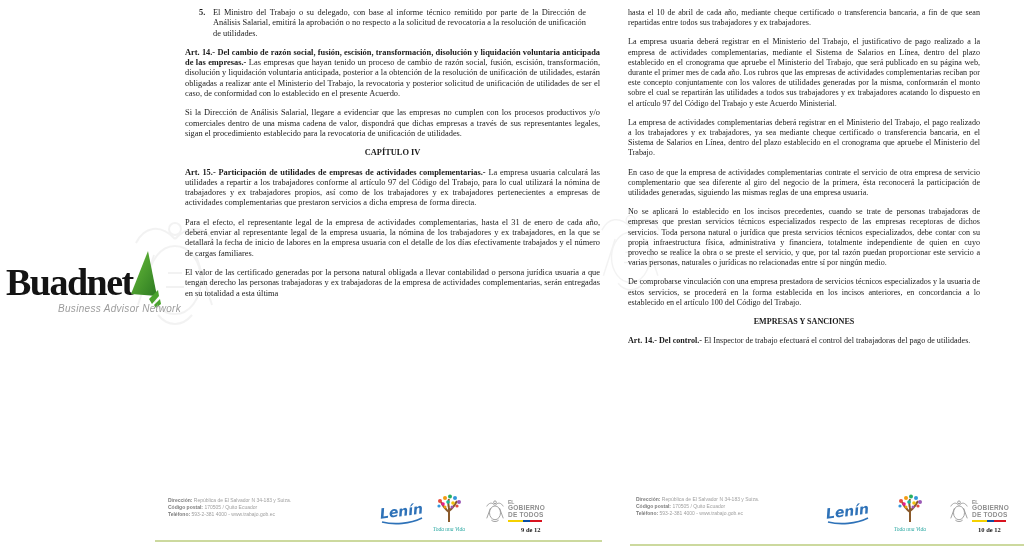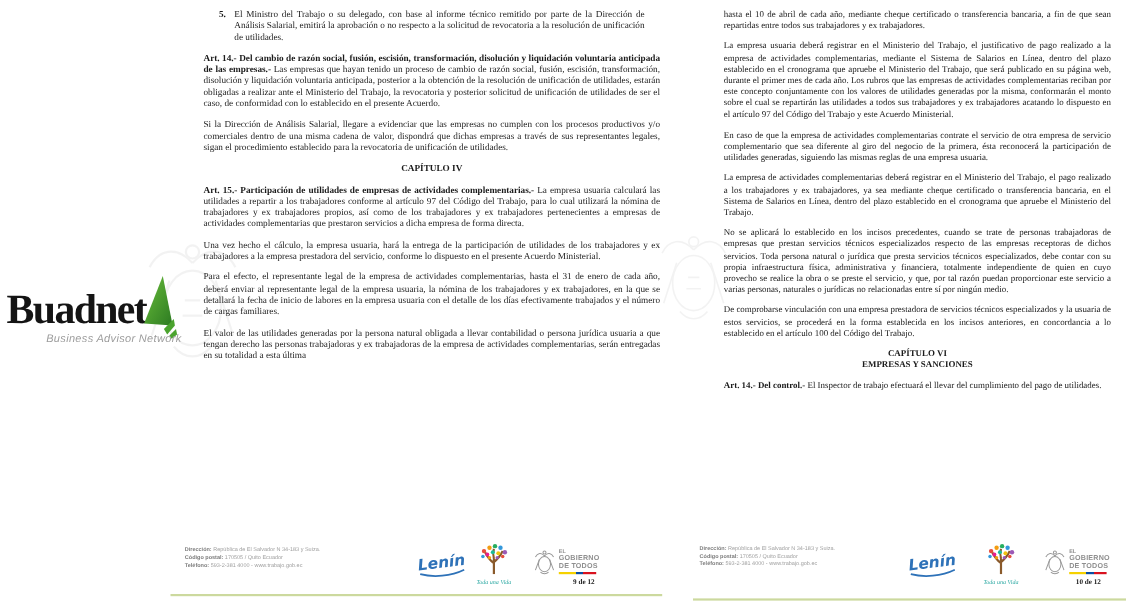--- a/index.html
+++ b/index.html
@@ -5,40 +5,40 @@
   html,body{margin:0;padding:0;}
   body{
     width:1024px;height:552px;position:relative;overflow:hidden;
     background:#ffffff;
     font-family:"Liberation Serif","DejaVu Serif",serif;
     color:#1b1b1b;
   }
   
   .text-col{position:absolute;top:8px;text-align:justify;}
   .text-col.left{left:185px;width:415px;font-size:8.4px;line-height:10.3px;}
-  .text-col.right{left:658px;width:352px;font-size:8.1px;line-height:10.2px;}
+  .text-col.right{left:628px;width:352px;font-size:8.1px;line-height:10.2px;}
   .text-col p{margin:0 0 9px 0;}
   .li{display:flex;margin:0 14px 9px 14px;}
   .li .num{flex:none;width:14px;font-weight:bold;}
   .heading{ text-align:center;font-weight:bold;margin:1px 0 9px 0;}
   .heading span{display:block;}
   b{font-weight:bold;}
   
   .watermark{position:absolute;opacity:0.07;}
   
   .brand{position:absolute;left:6px;top:255px;width:178px;}
   .brand-row{display:flex;align-items:center;}
   .brand-name{
     font-family:"Liberation Serif",serif;font-weight:bold;font-size:38px;
     letter-spacing:-1.5px;color:#141414;line-height:40px;
   }
   .brand-arrow{margin-left:-4px;margin-top:-6px;}
   .brand-tagline{
     font-family:"Liberation Sans",sans-serif;font-style:italic;
-    color:#9c9c9c;font-size:10px;margin-top:-6px;margin-left:36px;letter-spacing:0.3px;
+    color:#9c9c9c;font-size:10px;margin-top:-6px;margin-left:52px;letter-spacing:0.3px;
   }
   
   .addr{
     position:absolute;font-family:"Liberation Sans",sans-serif;
     font-size:5px;line-height:7px;color:#a0a0a0;
   }
   .addr b{color:#7d7d7d;}
   .lenin-sig{position:absolute;}
   .tree{position:absolute;text-align:center;}
   .tree-caption{
@@ -82,37 +82,35 @@
   <div class="li">
     <span class="num">5.</span>
     <span class="li-text">El Ministro del Trabajo o su delegado, con base al informe técnico remitido por parte de la Dirección de Análisis Salarial, emitirá la aprobación o no respecto a la solicitud de revocatoria a la resolución de unificación de utilidades.</span>
   </div>
   <p><b>Art. 14.- Del cambio de razón social, fusión, escisión, transformación, disolución y liquidación voluntaria anticipada de las empresas.-</b> <span>Las empresas que hayan tenido un proceso de cambio de razón social, fusión, escisión, transformación, disolución y liquidación voluntaria anticipada, posterior a la obtención de la resolución de unificación de utilidades, estarán obligadas a realizar ante el Ministerio del Trabajo, la revocatoria y posterior solicitud de unificación de utilidades de ser el caso, de conformidad con lo establecido en el presente Acuerdo.</span></p>
   <p>Si la Dirección de Análisis Salarial, llegare a evidenciar que las empresas no cumplen con los procesos productivos y/o comerciales dentro de una misma cadena de valor, dispondrá que dichas empresas a través de sus representantes legales, sigan el procedimiento establecido para la revocatoria de unificación de utilidades.</p>
   <div class="heading">
     <span>CAPÍTULO IV</span>
   </div>
   <p><b>Art. 15.- Participación de utilidades de empresas de actividades complementarias.-</b> <span>La empresa usuaria calculará las utilidades a repartir a los trabajadores conforme al artículo 97 del Código del Trabajo, para lo cual utilizará la nómina de trabajadores y ex trabajadores propios, así como de los trabajadores y ex trabajadores pertenecientes a empresas de actividades complementarias que prestaron servicios a dicha empresa de forma directa.</span></p>
-  <p>Una vez hecho el cálculo, la empresa usuaria, hará la entrega de la participación de utilidades de los trabajadores y ex trabajadores a la empresa prestadora del servicio, conforme lo dispuesto en el presente Acuerdo Ministerial.</p>
   <p>Para el efecto, el representante legal de la empresa de actividades complementarias, hasta el 31 de enero de cada año, deberá enviar al representante legal de la empresa usuaria, la nómina de los trabajadores y ex trabajadores, en la que se detallará la fecha de inicio de labores en la empresa usuaria con el detalle de los días efectivamente trabajados y el número de cargas familiares.</p>
-  <p>El valor de las utilidades generadas por la persona natural obligada a llevar contabilidad o persona jurídica usuaria a que tengan derecho las personas trabajadoras y ex trabajadoras de la empresa de actividades complementarias, serán entregadas en su totalidad a esta última</p>
+  <p>El valor de las certificado generadas por la persona natural obligada a llevar contabilidad o persona jurídica usuaria a que tengan derecho las personas trabajadoras y ex trabajadoras de la empresa de actividades complementarias, serán entregadas en su totalidad a esta última</p>
 </div>
 
 <div class="text-col right">
   <p>hasta el 10 de abril de cada año, mediante cheque certificado o transferencia bancaria, a fin de que sean repartidas entre todos sus trabajadores y ex trabajadores.</p>
   <p>La empresa usuaria deberá registrar en el Ministerio del Trabajo, el justificativo de pago realizado a la empresa de actividades complementarias, mediante el Sistema de Salarios en Línea, dentro del plazo establecido en el cronograma que apruebe el Ministerio del Trabajo, que será publicado en su página web, durante el primer mes de cada año. Los rubros que las empresas de actividades complementarias reciban por este concepto conjuntamente con los valores de utilidades generadas por la misma, conformarán el monto sobre el cual se repartirán las utilidades a todos sus trabajadores y ex trabajadores acatando lo dispuesto en el artículo 97 del Código del Trabajo y este Acuerdo Ministerial.</p>
+  <p>La empresa de actividades complementarias deberá registrar en el Ministerio del Trabajo, el pago realizado a los trabajadores y ex trabajadores, ya sea mediante cheque certificado o transferencia bancaria, en el Sistema de Salarios en Línea, dentro del plazo establecido en el cronograma que apruebe el Ministerio del Trabajo.</p>
   <p>En caso de que la empresa de actividades complementarias contrate el servicio de otra empresa de servicio complementario que sea diferente al giro del negocio de la primera, ésta reconocerá la participación de utilidades generadas, siguiendo las mismas reglas de una empresa usuaria.</p>
-  <p>La empresa de actividades complementarias deberá registrar en el Ministerio del Trabajo, el pago realizado a los trabajadores y ex trabajadores, ya sea mediante cheque certificado o transferencia bancaria, en el Sistema de Salarios en Línea, dentro del plazo establecido en el cronograma que apruebe el Ministerio del Trabajo.</p>
   <p>No se aplicará lo establecido en los incisos precedentes, cuando se trate de personas trabajadoras de empresas que prestan servicios técnicos especializados respecto de las empresas receptoras de dichos servicios. Toda persona natural o jurídica que presta servicios técnicos especializados, debe contar con su propia infraestructura física, administrativa y financiera, totalmente independiente de quien en cuyo provecho se realice la obra o se preste el servicio, y que, por tal razón puedan proporcionar este servicio a varias personas, naturales o jurídicas no relacionadas entre sí por ningún medio.</p>
   <p>De comprobarse vinculación con una empresa prestadora de servicios técnicos especializados y la usuaria de estos servicios, se procederá en la forma establecida en los incisos anteriores, en concordancia a lo establecido en el artículo 100 del Código del Trabajo.</p>
   <div class="heading">
-    <span>CAPÍTULO VI</span>
     <span>EMPRESAS Y SANCIONES</span>
   </div>
-  <p><b>Art. 14.- Del control.-</b> <span>El Inspector de trabajo efectuará el llevar del cumplimiento del pago de utilidades.</span></p>
+  <p><b>Art. 14.- Del control.-</b> <span>El Inspector de trabajo efectuará el control del trabajadoras del pago de utilidades.</span></p>
 </div>
 
 <div class="brand">
   <div class="brand-row">
     <span class="brand-name">Buadnet</span>
     <svg class="brand-arrow" width="36" height="60" viewBox="0 0 36 60">
       <defs>
         <linearGradient id="gr" x1="0" y1="0" x2="1" y2="1">
           <stop offset="0" stop-color="#6abe3a"></stop>
             <stop offset="1" stop-color="#2c7a22"></stop>

